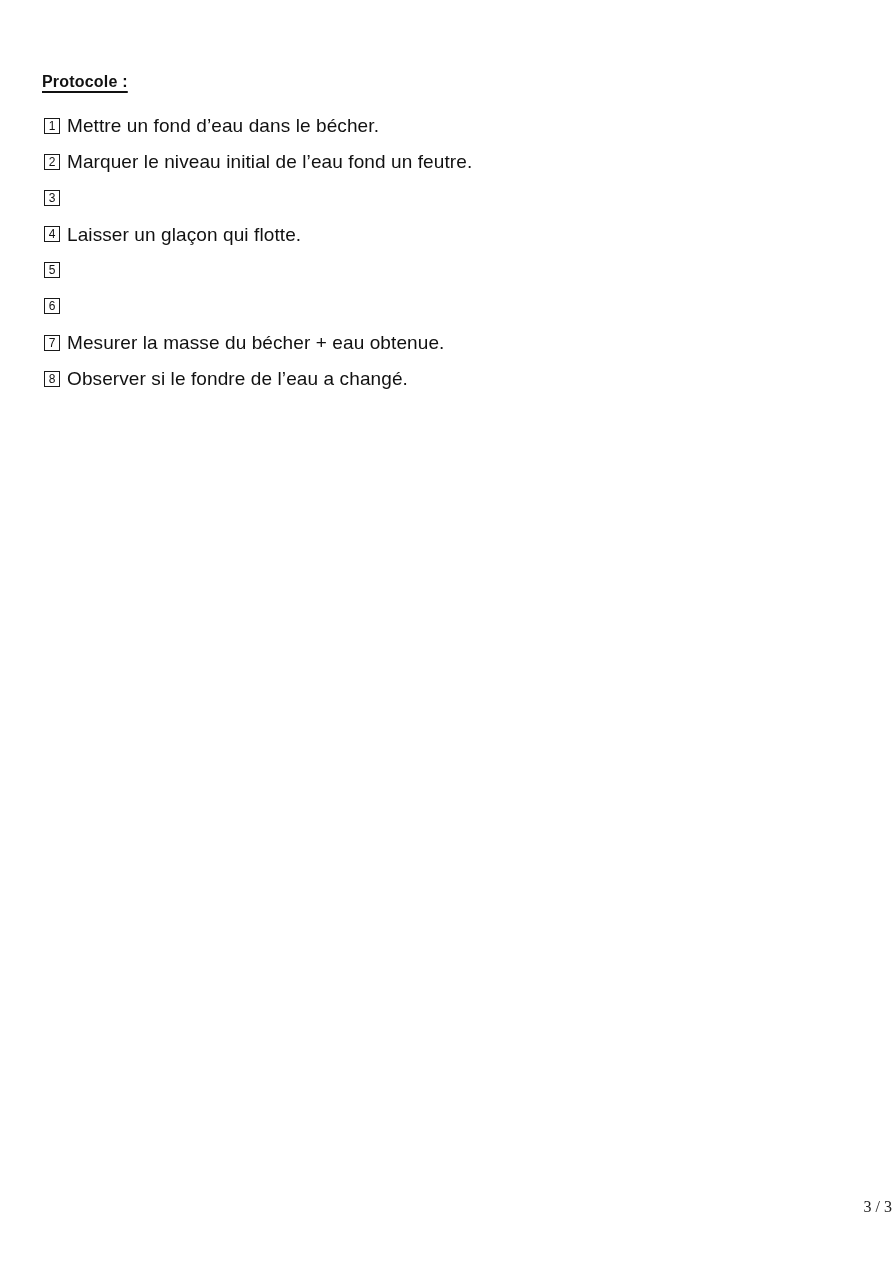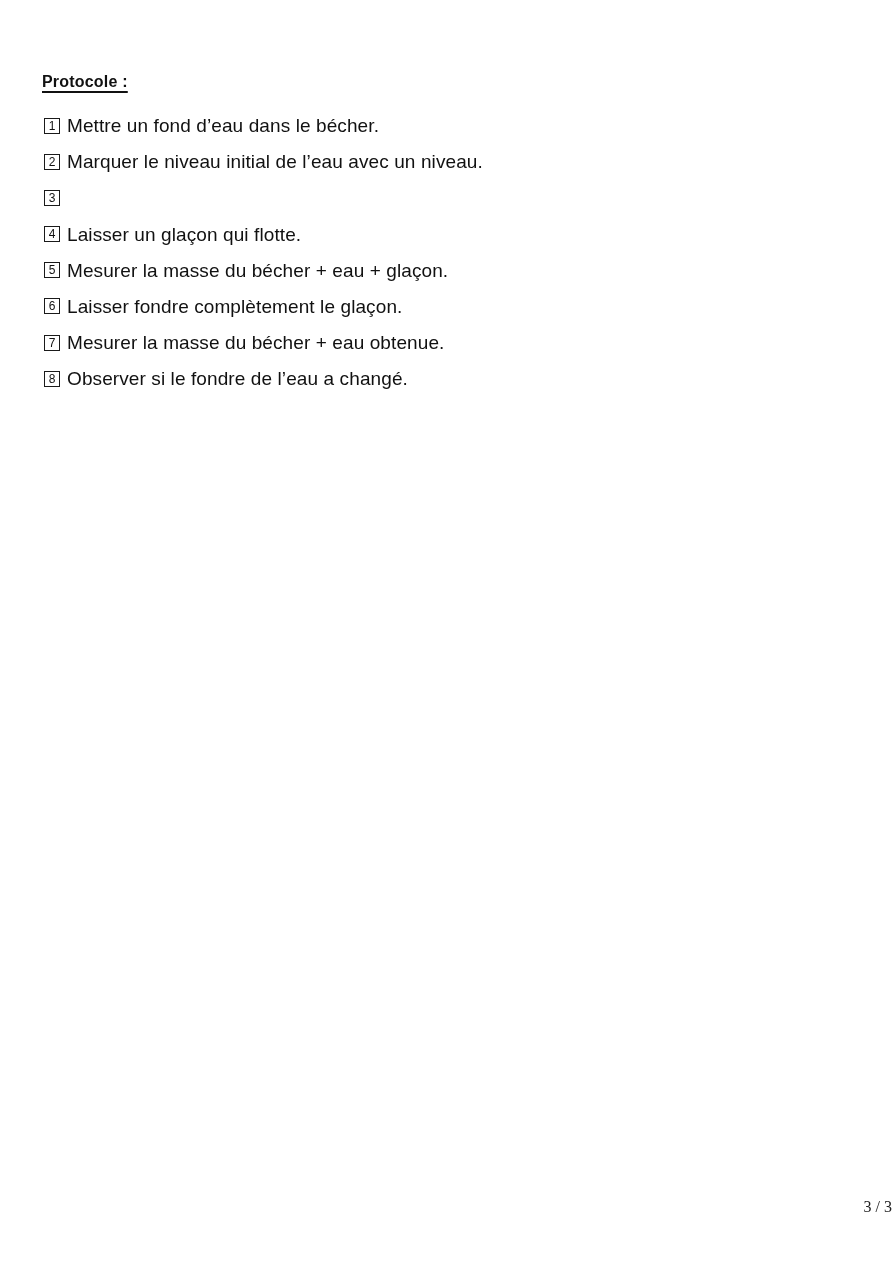--- a/index.html
+++ b/index.html
@@ -82,40 +82,38 @@
 
   <ol class="steps">
 
     <li class="step-row">
       <span class="step-number-box">1</span>
       <span class="step-text">Mettre un fond d’eau dans le bécher.</span>
     </li>
 
     <li class="step-row">
       <span class="step-number-box">2</span>
-      <span class="step-text">Marquer le niveau initial de l’eau avec un niveau.</span>
+      <span class="step-text">Marquer le niveau initial de l’eau fond un feutre.</span>
     </li>
 
     <li class="step-row">
       <span class="step-number-box">3</span>
     </li>
 
     <li class="step-row">
       <span class="step-number-box">4</span>
       <span class="step-text">Laisser un glaçon qui flotte.</span>
     </li>
 
     <li class="step-row">
       <span class="step-number-box">5</span>
-      <span class="step-text">Mesurer la masse du bécher + eau + glaçon.</span>
     </li>
 
     <li class="step-row">
       <span class="step-number-box">6</span>
-      <span class="step-text">Laisser fondre complètement le glaçon.</span>
     </li>
 
     <li class="step-row">
       <span class="step-number-box">7</span>
       <span class="step-text">Mesurer la masse du bécher + eau obtenue.</span>
     </li>
 
     <li class="step-row">
       <span class="step-number-box">8</span>
       <span class="step-text">Observer si le fondre de l’eau a changé.</span>

